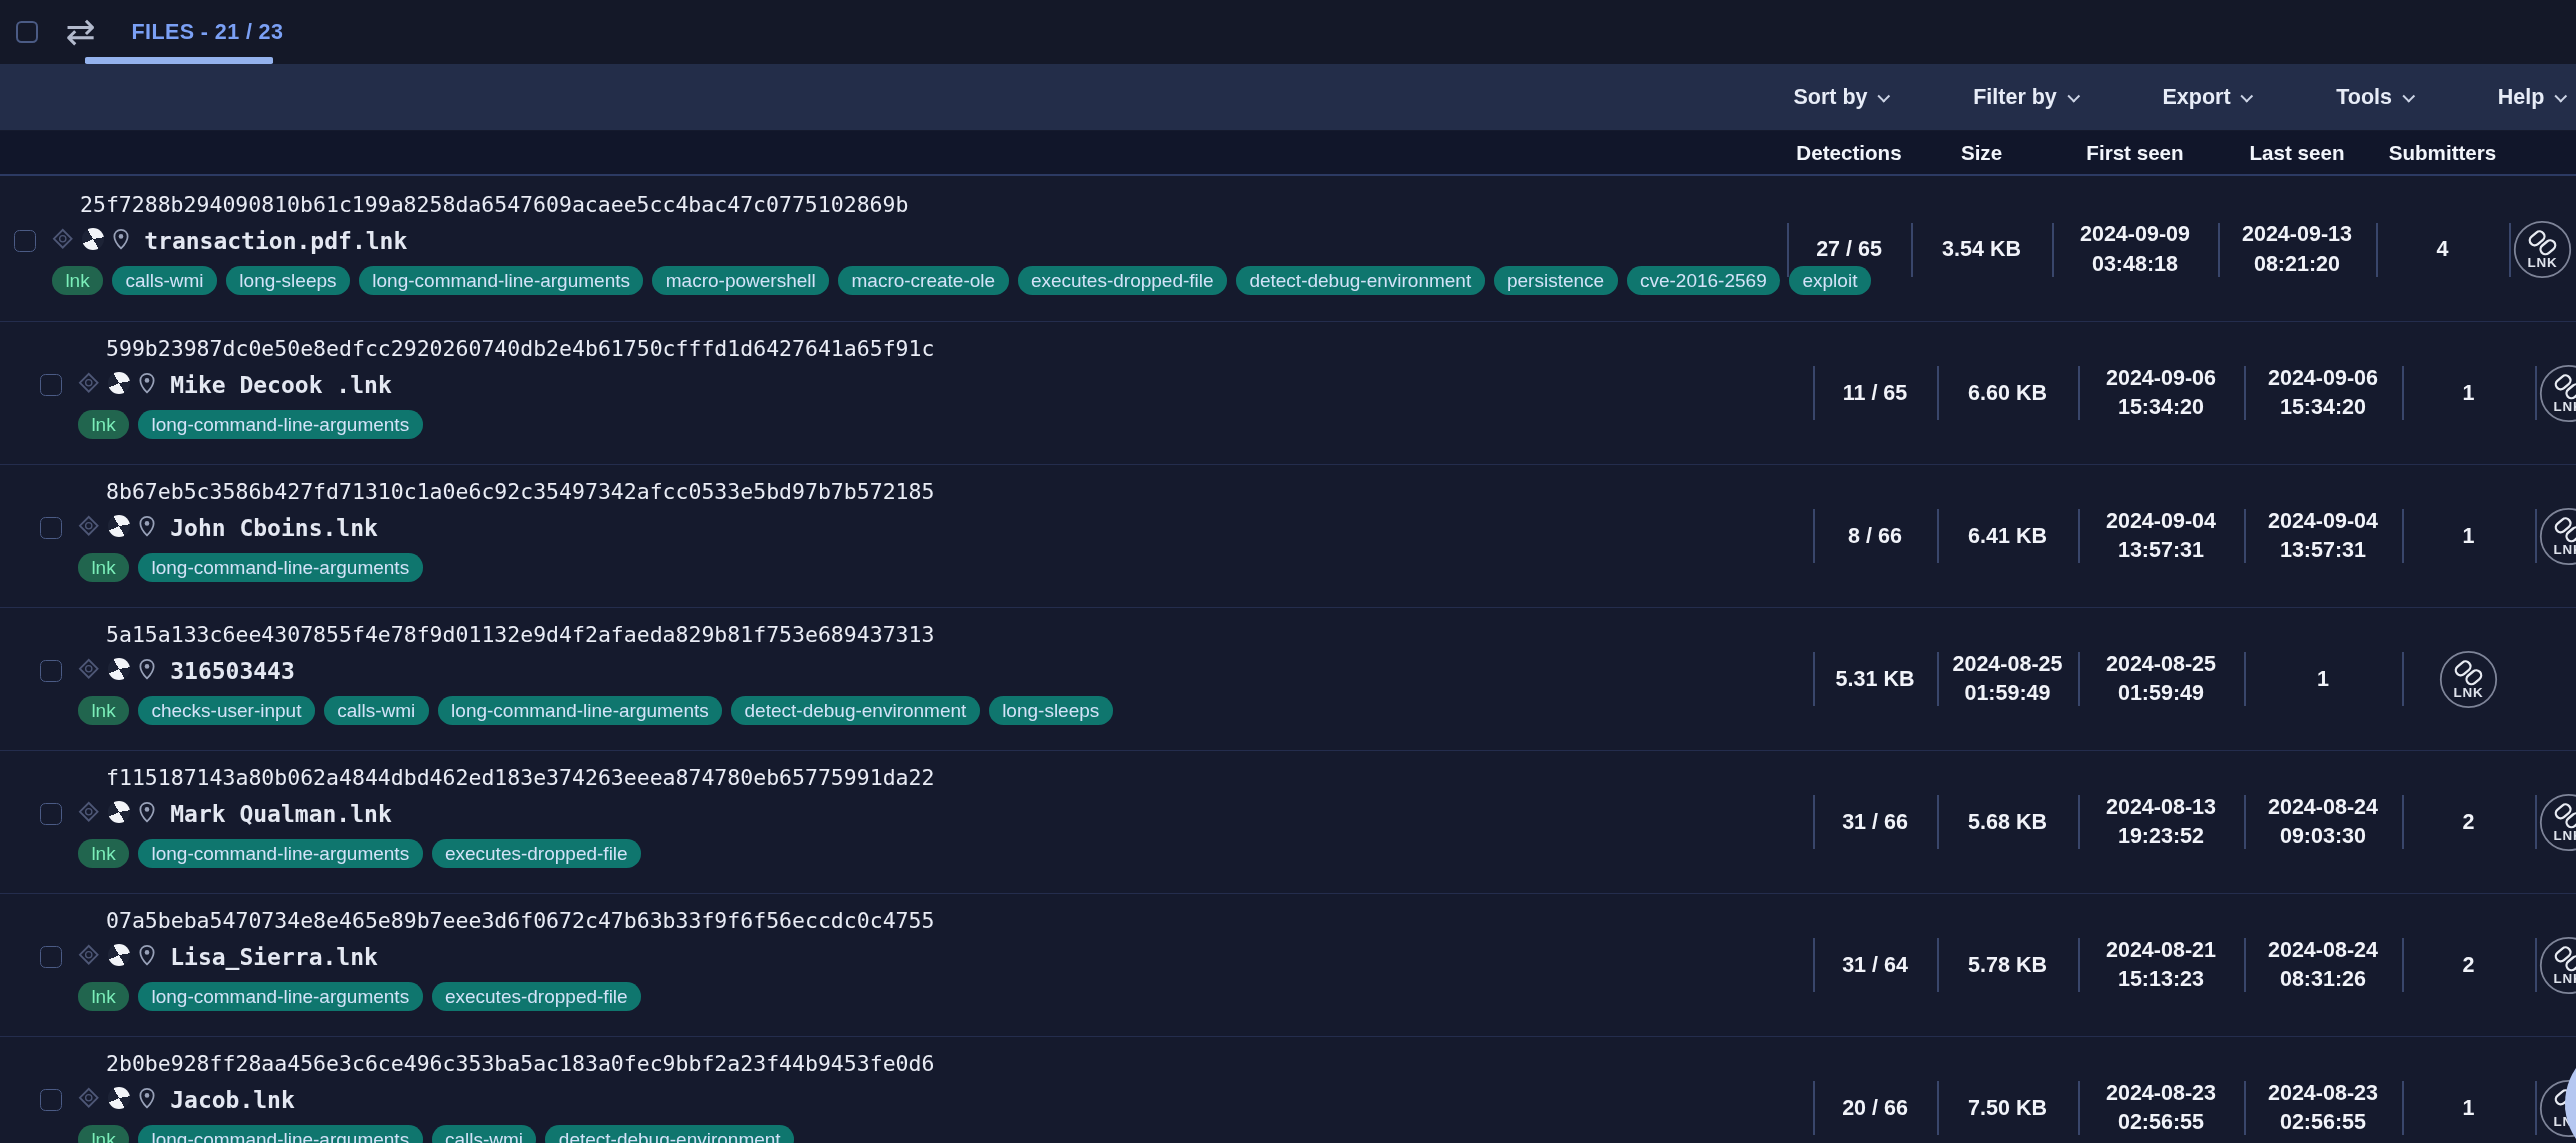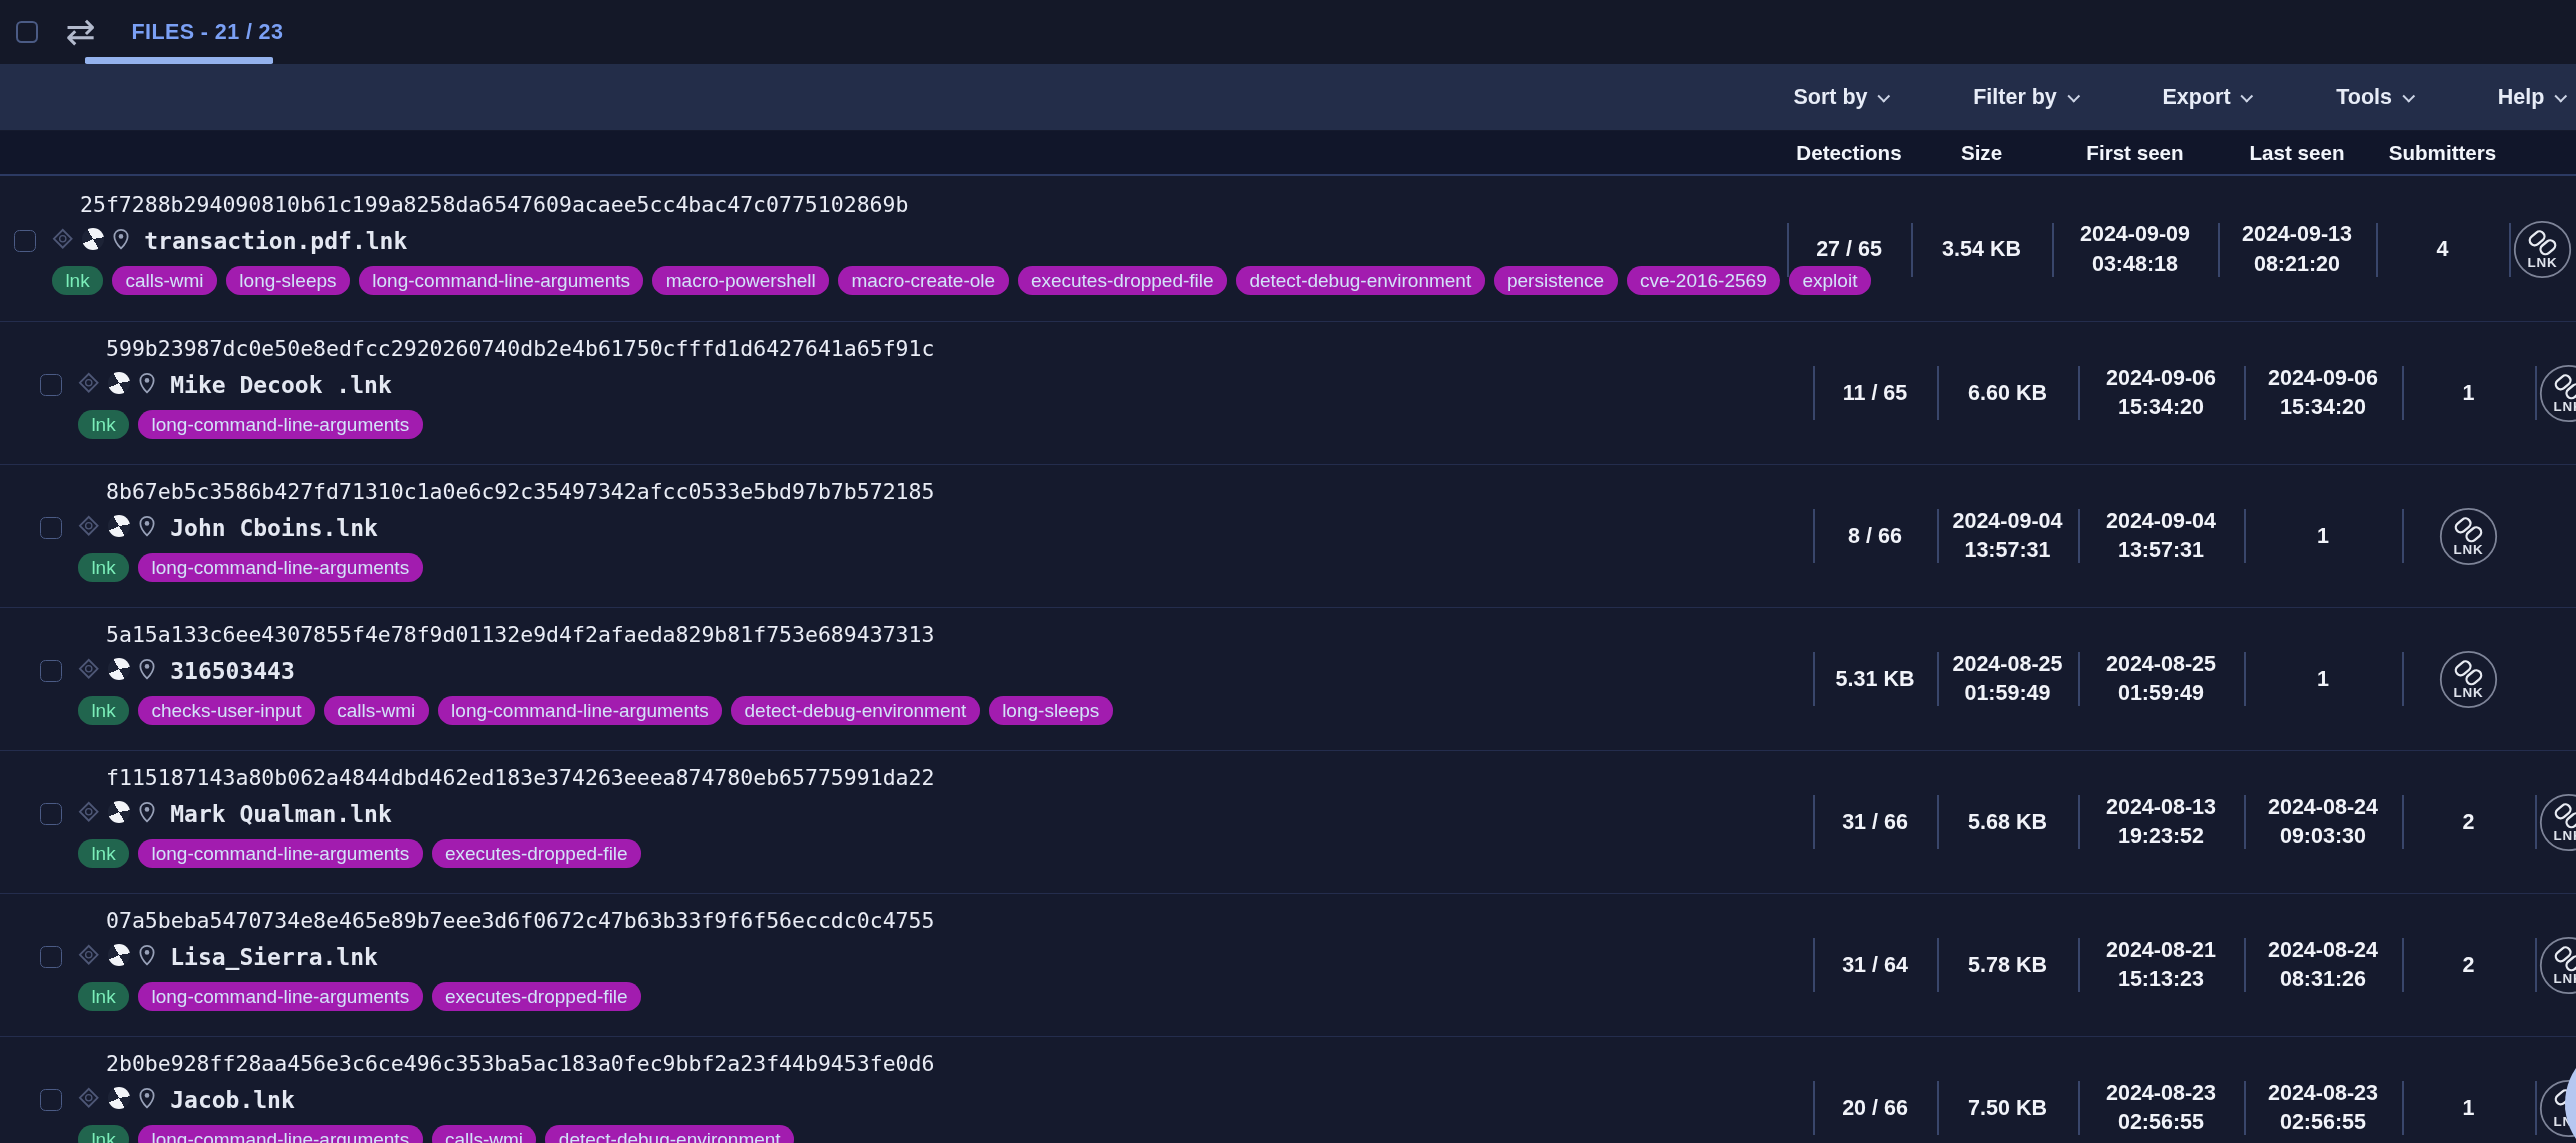--- a/index.html
+++ b/index.html
@@ -88,21 +88,21 @@
     background: conic-gradient(#f2f4f8 0 80deg, #1d2336 80deg 150deg,
                 #f2f4f8 150deg 245deg, #1d2336 245deg 330deg, #f2f4f8 330deg);
   }
   .fname {
     margin-left:14.3px; font-family:"DejaVu Sans Mono", monospace;
     font-size:23px; font-weight:bold; color:#e4e8f2; white-space:nowrap;
   }
   .tags { margin-top:9px; display:flex; align-items:center; }
   .tag {
     height:29px; line-height:29px; padding:0 13.4px; margin-right:9px;
-    border-radius:14.3px; background:#a21caf; color:#d3e2f8;
+    border-radius:14.3px; background:#0f766e; color:#d3e2f8;
     font-size:19px; white-space:nowrap; cursor:pointer;
   }
   .tag.green { background:#21654e; color:#7beeb9; }
 
   .cell {
     position:relative; display:flex; flex-direction:column;
     align-items:center; justify-content:center; height:100%;
   }
   .cell::before {
     content:''; position:absolute; left:0; top:50%;
@@ -293,20 +293,23 @@
         </div>
         <div class="tags">
               <span class="tag green">lnk</span>
               <span class="tag">long-command-line-arguments</span>
             </div>
       </div>
     </div>
     <div class="cell val">
           <span>8 / 66</span>
         </div>
+    <div class="cell val">
+          <span>6.41 KB</span>
+        </div>
     <div class="cell val date">
       <div>2024-09-04</div>
       <div>13:57:31</div>
     </div>
     <div class="cell val date">
       <div>2024-09-04</div>
       <div>13:57:31</div>
     </div>
     <div class="cell val">
           <span>1</span>

